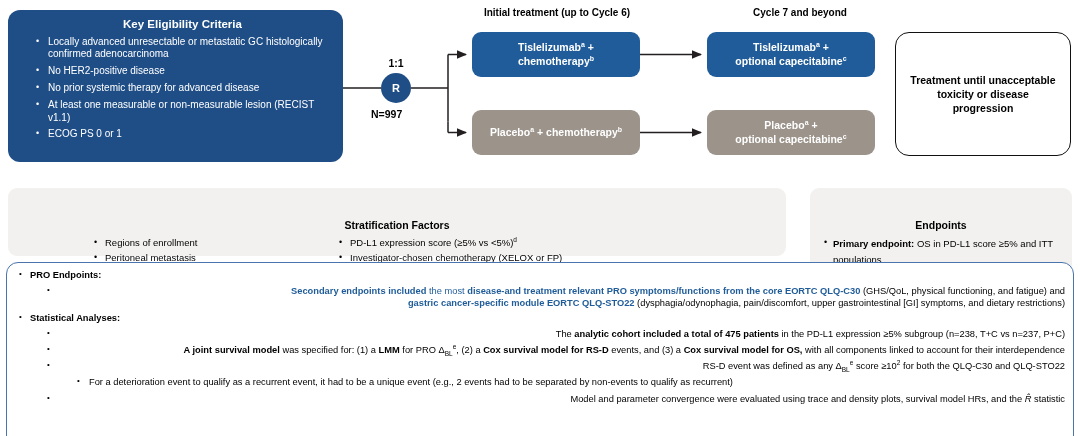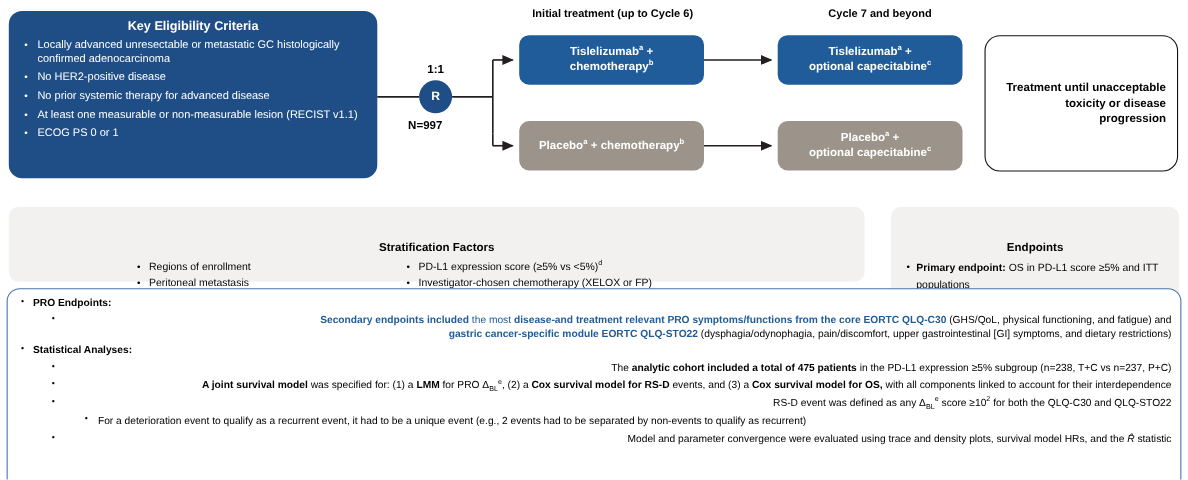--- a/index.html
+++ b/index.html
@@ -10,21 +10,21 @@
     color:#000;
     overflow:hidden;
     position:relative;
   }
   .stage{position:absolute;left:0;top:0;width:1080px;height:436px;}
 
   
   .elig{
     position:absolute;left:8px;top:10px;width:335px;height:152px;
     background:#1F4E87;border-radius:12px;color:#fff;box-sizing:border-box;
-    padding:7px 10px 6px 10px;
+    padding:7px 10px 6px 24px;
   }
   .elig-title{text-align:center;font-weight:bold;font-size:11.5px;line-height:14px;margin-bottom:5px;}
   .elig ul{list-style:none;margin:0;padding:0;}
   .elig li{
     position:relative;padding-left:16px;font-size:10px;line-height:12.4px;
     margin-bottom:4.5px;
   }
   .elig li:before{content:"\2022";position:absolute;left:4px;top:-1px;font-size:9px;}
 
   
@@ -52,39 +52,39 @@
   #box-tis-initial{left:472px;top:32px;width:168px;height:45px;}
   #box-pbo-initial{left:472px;top:110px;width:168px;height:45px;}
   #box-tis-c7{left:707px;top:32px;width:168px;height:45px;}
   #box-pbo-c7{left:707px;top:110px;width:168px;height:45px;}
   .tbox sup{font-size:7px;vertical-align:super;line-height:0;}
 
   
   .outcome{
     position:absolute;left:895px;top:32px;width:176px;height:124px;box-sizing:border-box;
     border:1.4px solid #111;border-radius:14px;background:#fff;
-    display:flex;align-items:center;justify-content:center;text-align:right;
+    display:flex;align-items:center;justify-content:center;text-align:center;
     font-weight:bold;font-size:10.5px;line-height:14px;padding:6px 10px;
   }
 
   
   .svgwrap{position:absolute;left:0;top:0;width:1080px;height:436px;pointer-events:none;}
 
   
   .panel{
     position:absolute;background:#F2F1EF;border-radius:9px;box-sizing:border-box;
     padding:6px 10px;
   }
   #panel-strat{left:8px;top:188px;width:778px;height:68px;}
   #panel-endpoints{left:810px;top:188px;width:262px;height:86px;}
   .panel-title{text-align:center;font-weight:bold;font-size:10.5px;margin-bottom:5px;margin-top:25px;}
   .plist{list-style:none;margin:0;padding:0;}
   .plist li{position:relative;padding-left:15px;font-size:9.5px;line-height:14.5px;}
   .plist li:before{content:"\2022";position:absolute;left:4px;top:-1px;font-size:9px;}
-  .strat-cols{display:flex;justify-content:center;}
+  .strat-cols{display:flex;}
   #strat-col-a{width:245px;margin-left:72px;}
   #strat-col-b{width:380px;}
   .plist sup{font-size:6.5px;vertical-align:super;line-height:0;}
   #panel-endpoints .plist li{line-height:15.5px;padding-left:13px;}
 
   
   .pro{
     position:absolute;left:6px;top:262px;width:1068px;height:214px;box-sizing:border-box;
     border:1.3px solid #4A74AC;border-radius:12px;background:#fff;
     padding:4px 8px 4px 6px;

